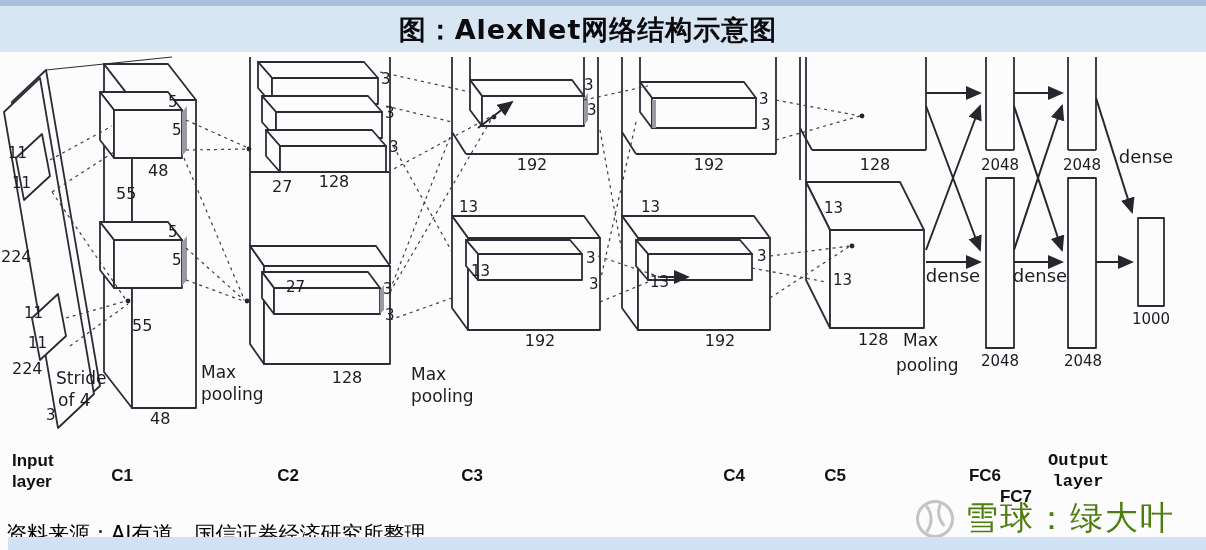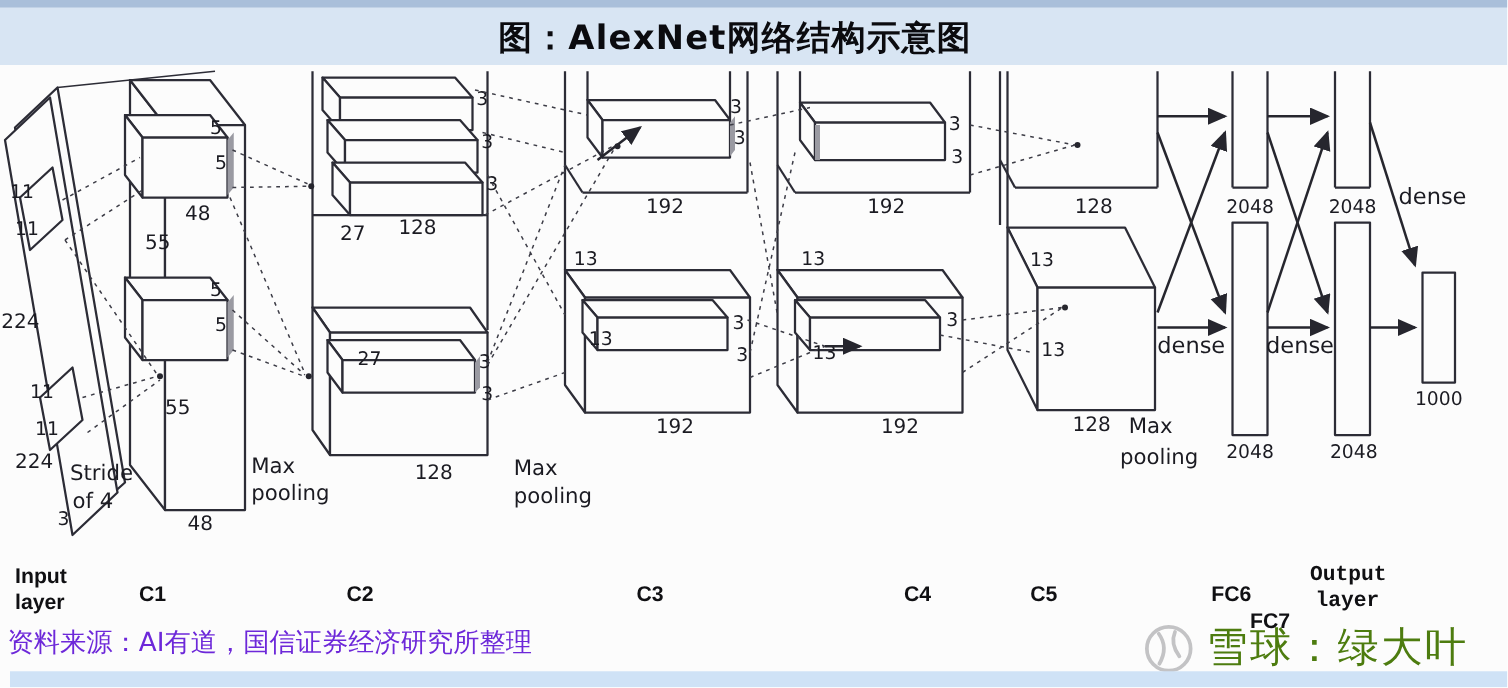--- a/index.html
+++ b/index.html
@@ -19,21 +19,21 @@
   .gray{fill:#9a9aa2;stroke:none;}
   text{fill:#1b1b22;font-family:"DejaVu Sans",sans-serif;}
   .dim{font-size:15px;}
   .dep{font-size:16px;}
   .lab{font-size:17px;}
   .dense{font-size:18px;}
   .mid{text-anchor:middle;}
   .layerlbl{position:absolute;font:700 17px "Liberation Sans",sans-serif;color:#101013;}
   .ctr{transform:translateX(-50%);text-align:center;}
   .twoline{width:60px;line-height:21px;}
-  .source{position:absolute;left:6px;top:500px;font:400 21px "DejaVu Sans",sans-serif;color:#6d28d9;}
+  .source{position:absolute;left:6px;top:520px;font:400 21px "DejaVu Sans",sans-serif;color:#000000;}
   .watermark{position:absolute;left:914px;top:496px;display:flex;align-items:center;gap:9px;}
   .wm-text{font:400 33px "DejaVu Sans",sans-serif;color:#4d7c0f;letter-spacing:2px;}
   .stripe{position:absolute;left:8px;right:0;top:537px;height:13px;background:#cfe2f6;}
 </style>
 </head>
 <body>
 
 <div class="stage">
 
   <svg class="diagram" viewBox="0 0 1206 550">
@@ -232,21 +232,21 @@
       <line class="arr" x1="660" y1="277" x2="688" y2="277" marker-end="url(#ah)"></line>
     </g>
   </svg>
 
   <div class="band"></div>
   <div class="title">图：AlexNet网络结构示意图</div>
 
   <div class="layerlbl twoline" style="left:12px;top:450px;">Input layer</div>
   <div class="layerlbl ctr" style="left:122px;top:466px;">C1</div>
   <div class="layerlbl ctr" style="left:288px;top:466px;">C2</div>
-  <div class="layerlbl ctr" style="left:472px;top:466px;margin-left:48px;">C3</div>
+  <div class="layerlbl ctr" style="left:472px;top:466px;">C3</div>
   <div class="layerlbl ctr" style="left:734px;top:466px;">C4</div>
   <div class="layerlbl ctr" style="left:835px;top:466px;">C5</div>
   <div class="layerlbl ctr" style="left:940px;top:466px;margin-left:45px;">FC6</div>
   <div class="layerlbl ctr" style="left:1016px;top:466px;margin-top:21px;">FC7</div>
   <div class="layerlbl ctr twoline" style="left:1078px;top:450px;font-family:Liberation Mono, monospace;">Output layer</div>
 
   <div class="source">资料来源：AI有道，国信证券经济研究所整理</div>
 
   <div class="watermark">
     <svg width="42" height="42" viewBox="0 0 42 42">

